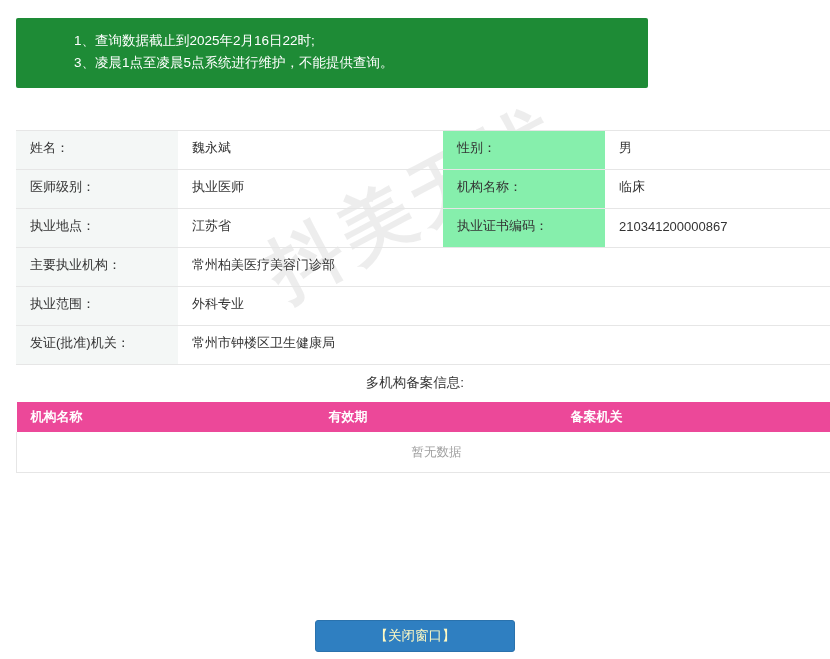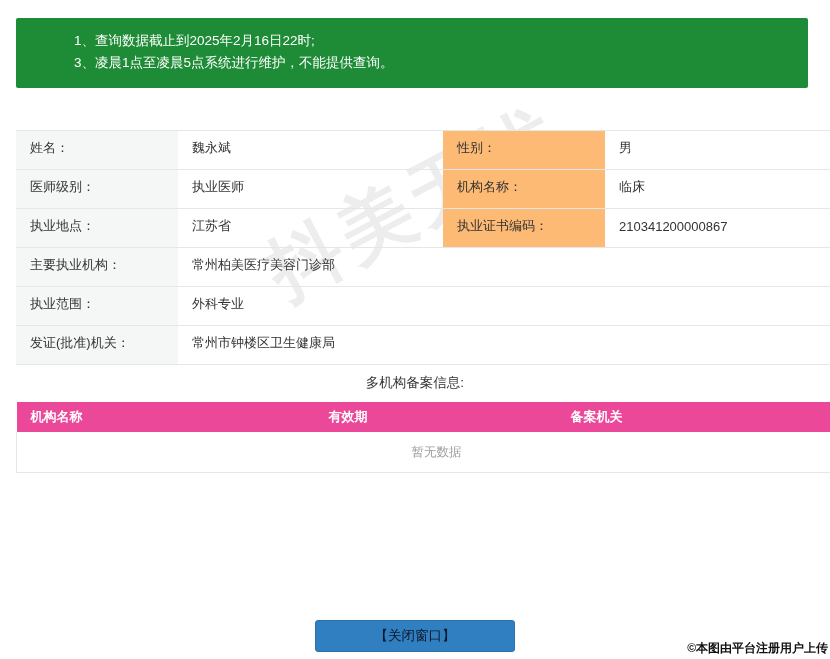--- a/index.html
+++ b/index.html
@@ -21,21 +21,21 @@
     width: 830px;
     height: 659px;
     box-sizing: border-box;
   }
 
   
   .notice {
     position: absolute;
     left: 16px;
     top: 18px;
-    width: 792px;
+    width: 632px;
     box-sizing: border-box;
     background: #1e8b36;
     color: #ffffff;
     padding: 12px 10px 14px 10px;
     border-radius: 2px;
   }
   .notice-line {
     font-size: 13.5px;
     line-height: 22px;
     padding-left: 48px;
@@ -62,21 +62,21 @@
   }
   .info-table td.lbl {
     background: #f4f7f6;
     width: 148px;
   }
   .info-table td.val {
     width: 251px;
   }
   .info-table tr.first td { border-top: 1px solid #e6e6e6; }
   .info-table td.lbl2 {
-    background: #fdba74;
+    background: #86efac;
     width: 148px;
   }
   .info-table td.val2 { width: 251px; }
   .info-table td.wide { width: 650px; }
 
   
   .multi-title {
     position: absolute;
     left: 0;
     top: 374px;
@@ -119,21 +119,21 @@
   }
 
   
   .close-btn {
     position: absolute;
     left: 315px;
     top: 620px;
     width: 200px;
     height: 32px;
     background: #2f7fc1;
-    color: #0f172a;
+    color: #fef9c3;
     border: 1px solid #2a72ad;
     border-radius: 3px;
     font-size: 13.5px;
     font-family: "Liberation Sans", sans-serif;
     cursor: pointer;
     text-align: center;
     line-height: 30px;
     padding: 0;
   }
 
@@ -221,15 +221,14 @@
     </thead>
     <tbody>
       <tr>
         <td colspan="3">暂无数据</td>
       </tr>
     </tbody>
   </table>
 
   <button class="close-btn">【关闭窗口】</button>
 
-  <div class="corner-mark">©本图由平台注册用户上传</div>
 
 </div>
 
 </body></html>

